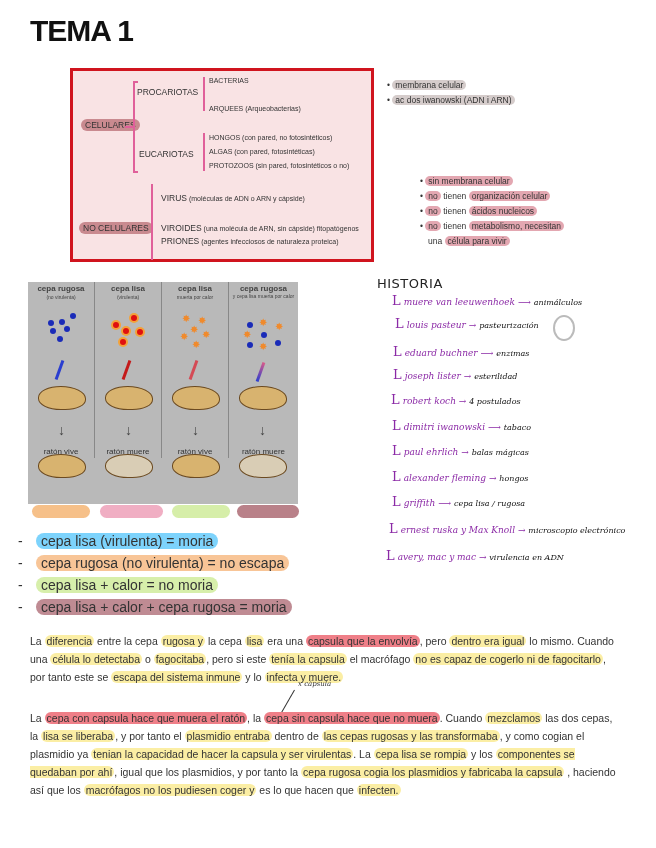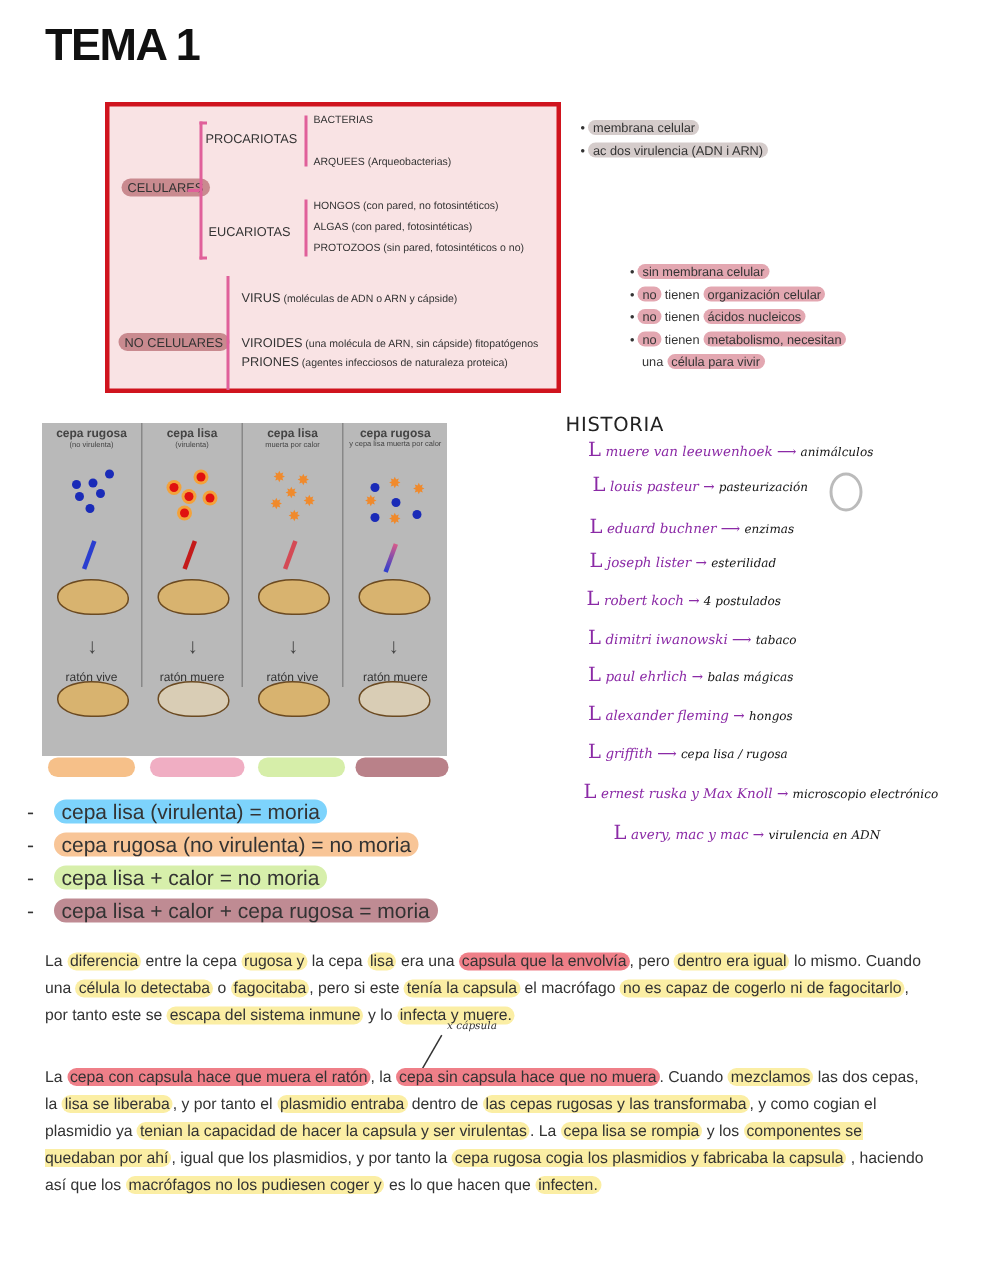--- a/index.html
+++ b/index.html
@@ -82,21 +82,21 @@
 
   <span class="t big pill" style="left:6px;top:151px;">NO CELULARES</span>
   <div class="vline" style="left:78px;top:113px;height:76px;"></div>
   <div class="t" style="left:88px;top:122px;"><span class="big">VIRUS</span> <span>(moléculas de ADN o ARN y cápside)</span></div>
   <div class="t" style="left:88px;top:152px;"><span class="big">VIROIDES</span> <span>(una molécula de ARN, sin cápside) fitopatógenos</span></div>
   <div class="t" style="left:88px;top:165px;"><span class="big">PRIONES</span> <span>(agentes infecciosos de naturaleza proteica)</span></div>
 </div>
 
 <div class="abs blist" style="left:387px;top:78px;">
   <div class="row">• <span class="hl-grey">membrana celular</span></div>
-  <div class="row">• <span class="hl-grey">ac dos virulencia (ADN i ARN)</span></div>
+  <div class="row">• <span class="hl-grey">ac dos iwanowski (ADN i ARN)</span></div>
 </div>
 
 <div class="abs blist" style="left:387px;top:174px;margin-left:33px;">
   <div class="row">• <span class="hl-pink">sin membrana celular</span></div>
   <div class="row">• <span class="hl-pink">no</span> <span>tienen</span> <span class="hl-pink">organización celular</span></div>
   <div class="row">• <span class="hl-pink">no</span> <span>tienen</span> <span class="hl-pink">ácidos nucleicos</span></div>
   <div class="row">• <span class="hl-pink">no</span> <span>tienen</span> <span class="hl-pink">metabolismo, necesitan</span></div>
   <div class="row" style="padding-left:8px;"><span>una</span> <span class="hl-pink">célula para vivir</span></div>
 </div>
 
@@ -173,25 +173,25 @@
 <div class="abs hist" style="left:395px;top:316px;"><span class="L">L</span><span class="who">louis pasteur</span> <span class="arr">→</span> <span class="what">pasteurización</span></div>
 <div class="abs" style="left:553px;top:315px;width:18px;height:22px;border:2px solid #bbb;border-radius:50%;"></div>
 <div class="abs hist" style="left:393px;top:344px;"><span class="L">L</span><span class="who">eduard buchner</span> <span class="arr">⟶</span> <span class="what">enzimas</span></div>
 <div class="abs hist" style="left:393px;top:367px;"><span class="L">L</span><span class="who">joseph lister</span> <span class="arr">→</span> <span class="what">esterilidad</span></div>
 <div class="abs hist" style="left:391px;top:392px;"><span class="L">L</span><span class="who">robert koch</span> <span class="arr">→</span> <span class="what">4 postulados</span></div>
 <div class="abs hist" style="left:392px;top:418px;"><span class="L">L</span><span class="who">dimitri iwanowski</span> <span class="arr">⟶</span> <span class="what">tabaco</span></div>
 <div class="abs hist" style="left:392px;top:443px;"><span class="L">L</span><span class="who">paul ehrlich</span> <span class="arr">→</span> <span class="what">balas mágicas</span></div>
 <div class="abs hist" style="left:392px;top:469px;"><span class="L">L</span><span class="who">alexander fleming</span> <span class="arr">→</span> <span class="what">hongos</span></div>
 <div class="abs hist" style="left:392px;top:494px;"><span class="L">L</span><span class="who">griffith</span> <span class="arr">⟶</span> <span class="what">cepa lisa / rugosa</span></div>
 <div class="abs hist" style="left:389px;top:521px;"><span class="L">L</span><span class="who">ernest ruska y Max Knoll</span> <span class="arr">→</span> <span class="what">microscopio electrónico</span></div>
-<div class="abs hist" style="left:386px;top:548px;margin-left:23px;"><span class="L">L</span><span class="who">avery, mac y mac</span> <span class="arr">→</span> <span class="what">virulencia en ADN</span></div>
+<div class="abs hist" style="left:386px;top:548px;"><span class="L">L</span><span class="who">avery, mac y mac</span> <span class="arr">→</span> <span class="what">virulencia en ADN</span></div>
 
 <div class="abs sum">
   <div class="row"><span class="dash">-</span><span class="p" style="background:#7dd3fc;">cepa lisa (virulenta) = moria</span></div>
-  <div class="row"><span class="dash">-</span><span class="p" style="background:#f8c597;">cepa rugosa (no virulenta) = no moria</span></div>
+  <div class="row"><span class="dash">-</span><span class="p" style="background:#f8c597;">cepa rugosa (no virulenta) = no escapa</span></div>
   <div class="row"><span class="dash">-</span><span class="p" style="background:#d7efab;">cepa lisa + calor = no moria</span></div>
   <div class="row"><span class="dash">-</span><span class="p" style="background:#bf8b93;">cepa lisa + calor + cepa rugosa = moria</span></div>
 </div>
 
 <div class="abs para" style="top:632px;"><span>La </span><span class="y">diferencia</span><span> entre la cepa </span><span class="y">rugosa y</span><span> la cepa </span><span class="y">lisa</span><span> era una </span><span class="r">capsula que la envolvía</span><span>, pero </span><span class="y">dentro era igual</span><span> lo mismo. Cuando una </span><span class="y">célula lo detectaba</span><span> o </span><span class="y">fagocitaba</span><span>, pero si este </span><span class="y">tenía la capsula</span><span> el macrófago </span><span class="y">no es capaz de cogerlo ni de fagocitarlo</span><span>, por tanto este se </span><span class="y">escapa del sistema inmune</span><span> y lo </span><span class="y">infecta y muere.</span></div>
 
 <div class="abs note">x cápsula</div>
 <div class="abs slash"></div>
 
 <div class="abs para" style="top:709px;"><span>La </span><span class="r">cepa con capsula hace que muera el ratón</span><span>, la </span><span class="r">cepa sin capsula hace que no muera</span><span>. Cuando </span><span class="y">mezclamos</span><span> las dos cepas, la </span><span class="y">lisa se liberaba</span><span>, y por tanto el </span><span class="y">plasmidio entraba</span><span> dentro de </span><span class="y">las cepas rugosas y las transformaba</span><span>, y como cogian el plasmidio ya </span><span class="y">tenian la capacidad de hacer la capsula y ser virulentas</span><span>. La </span><span class="y">cepa lisa se rompia</span><span> y los </span><span class="y">componentes se quedaban por ahí</span><span>, igual que los plasmidios, y por tanto la </span><span class="y">cepa rugosa cogia los plasmidios y fabricaba la capsula</span><span> , haciendo así que los </span><span class="y">macrófagos no los pudiesen coger y</span><span> es lo que hacen que </span><span class="y">infecten.</span></div>

